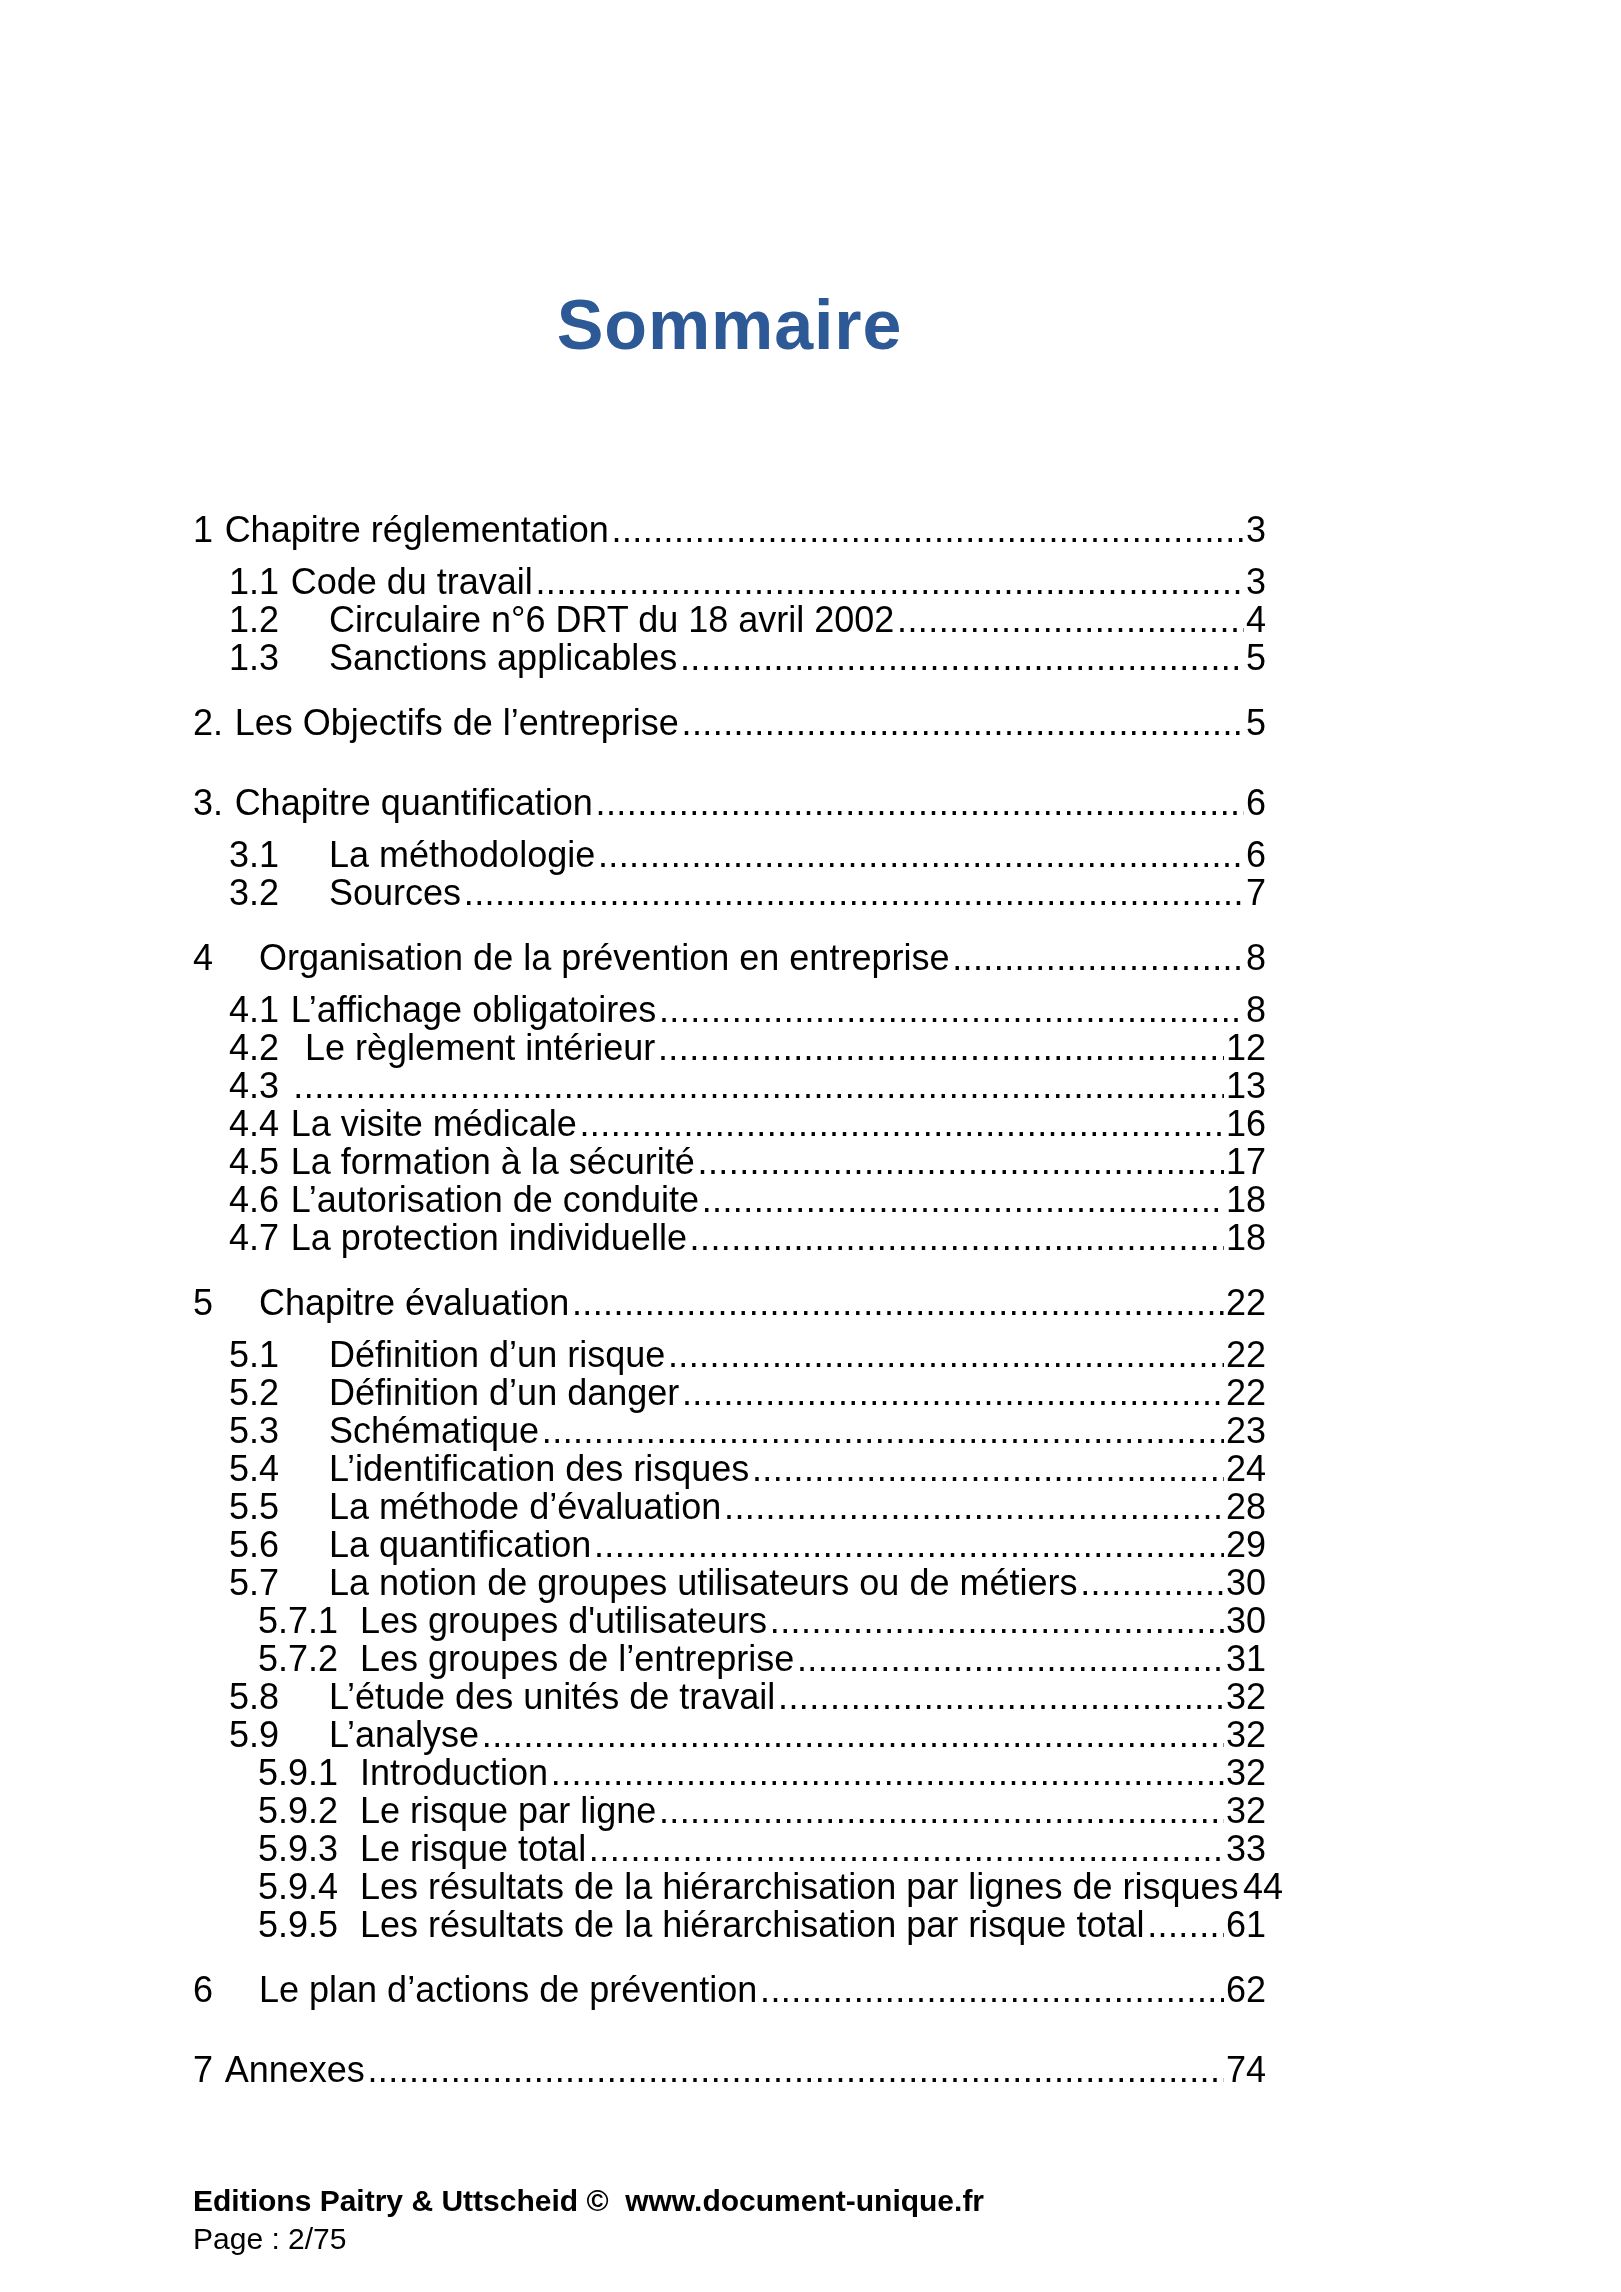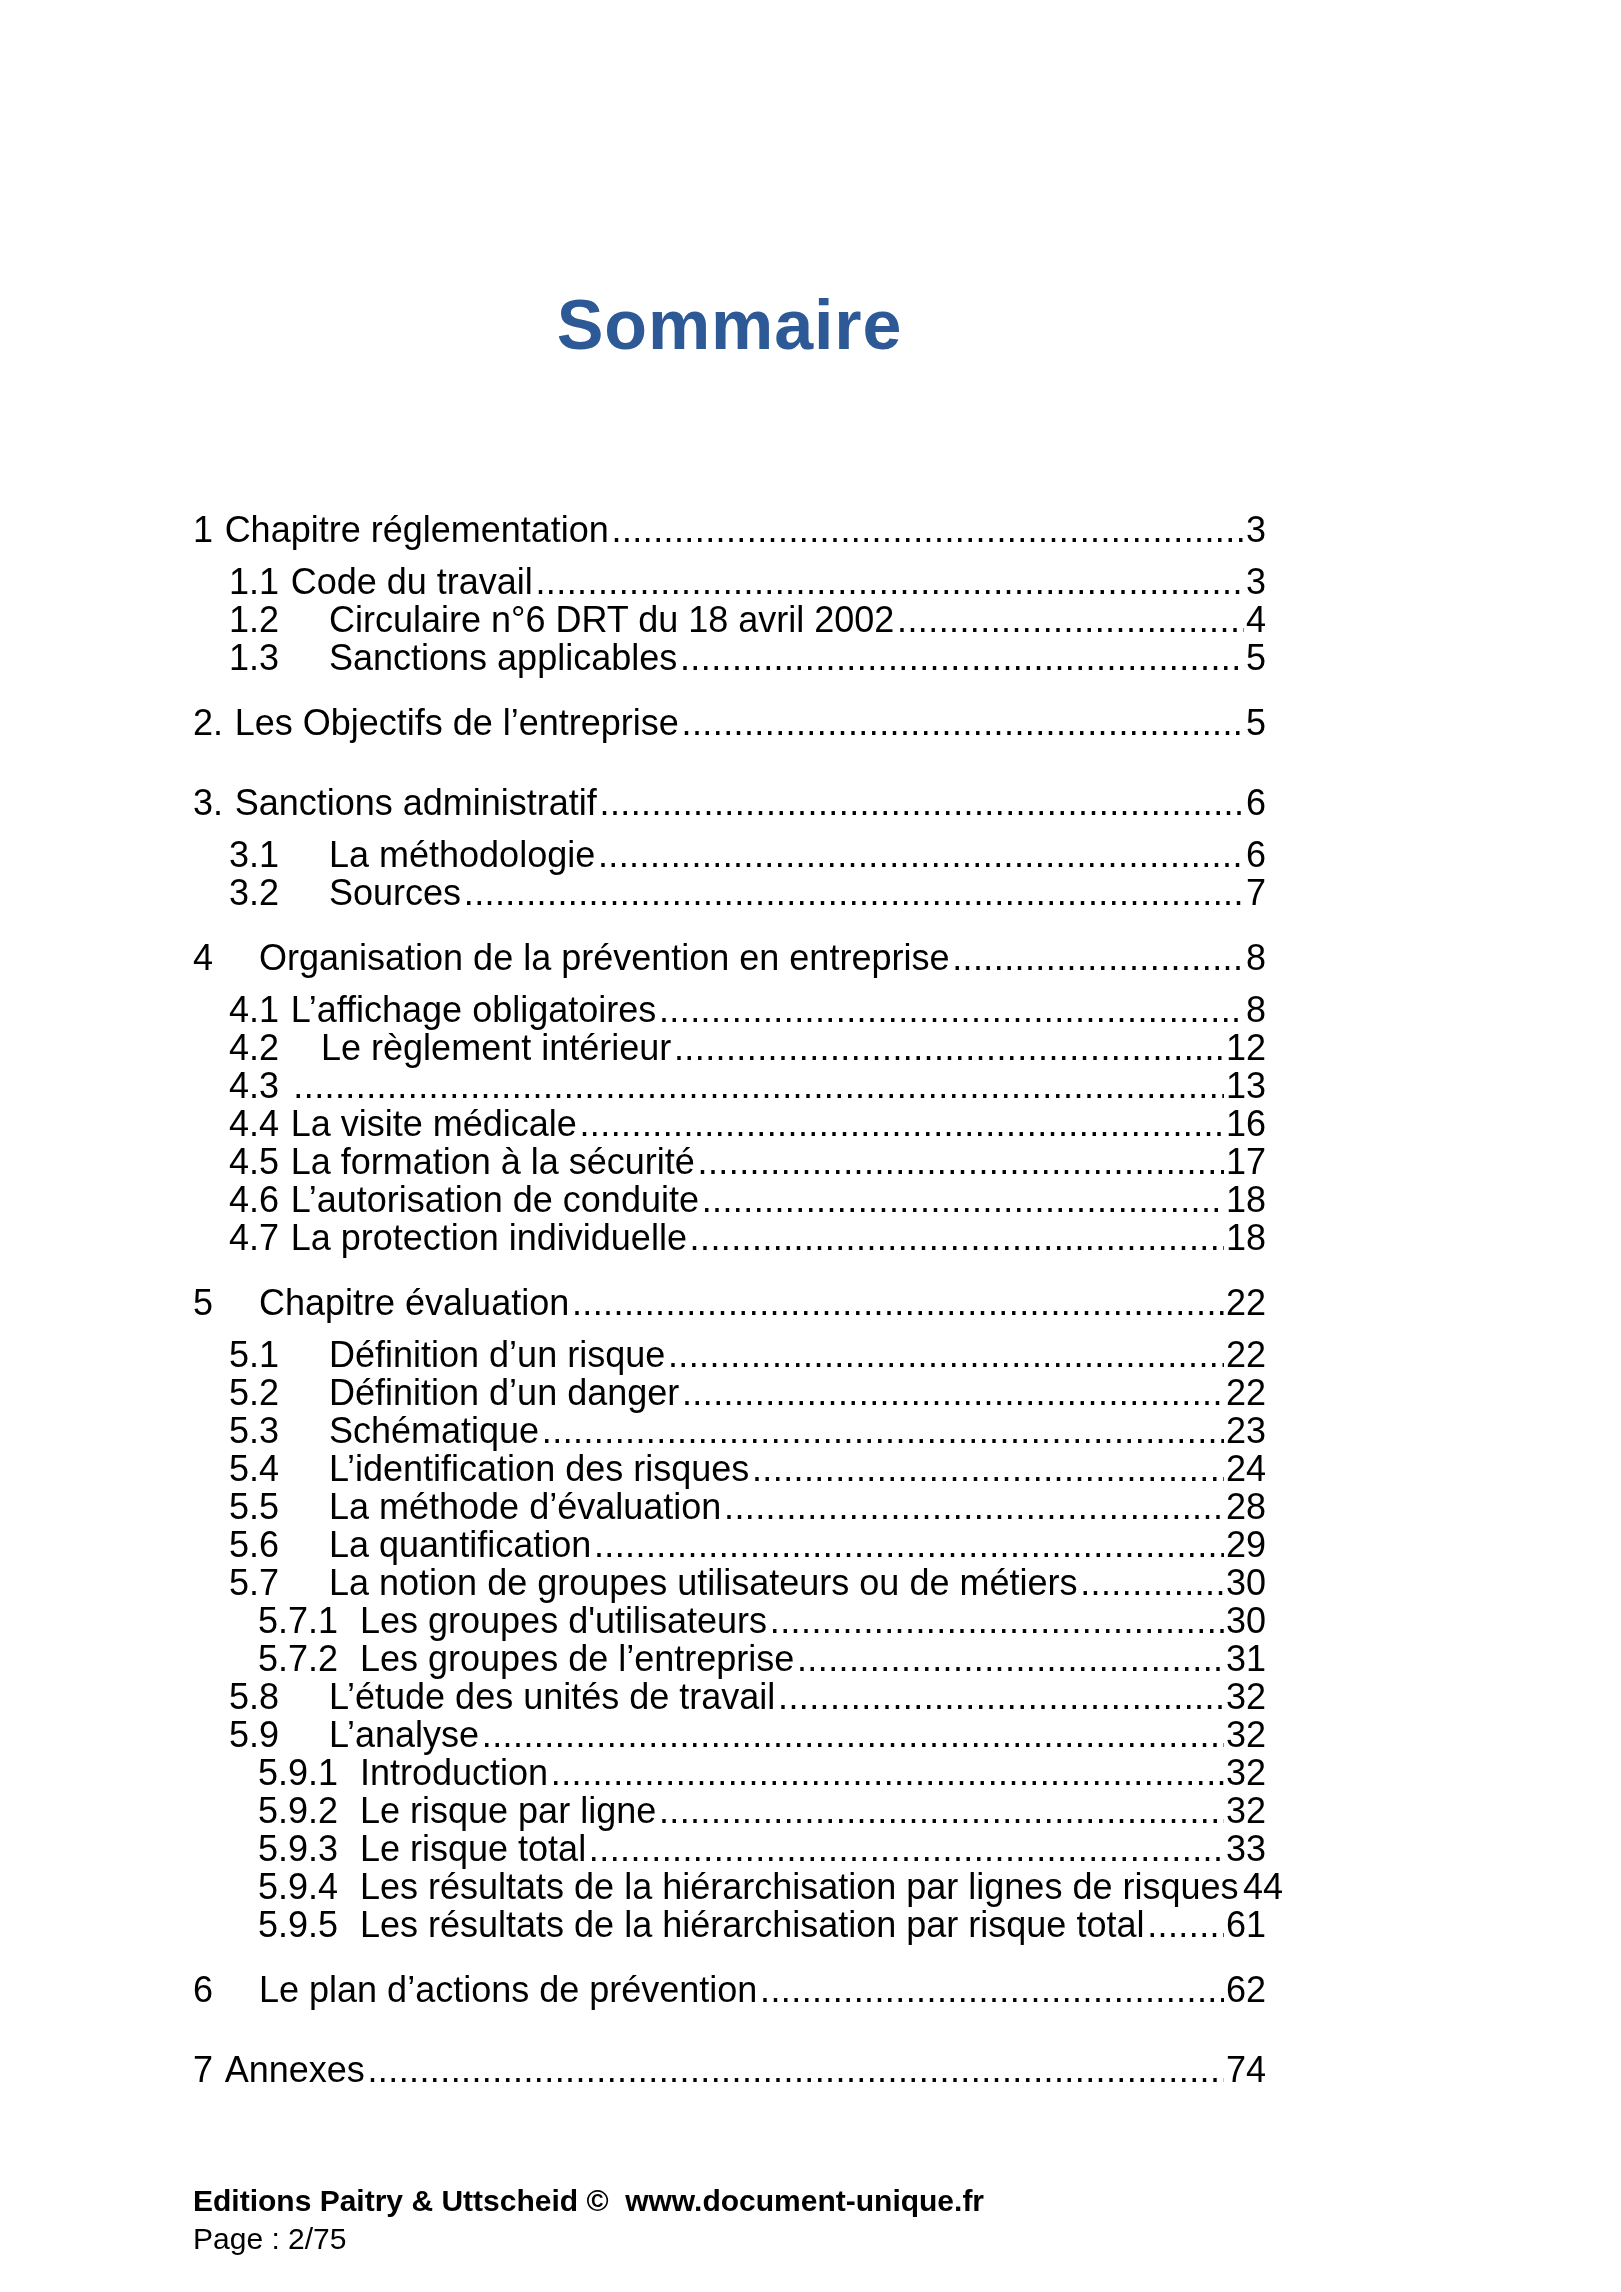--- a/index.html
+++ b/index.html
@@ -28,21 +28,21 @@
     align-items: baseline;
     font-size: 36px;
     line-height: 38px;
     white-space: pre;
   }
   .entry.l1 { margin-top: 27px; margin-bottom: 14.3px; }
   .entry.l2 { padding-left: 36px; }
   .entry.l3 { padding-left: 65px; }
   .num { flex: 0 0 auto; }
   .num.space  { margin-right: 11.6px; }
-  .num.space2 { margin-right: 42px; }
+  .num.space2 { margin-right: 26px; }
   .num.tab1 { min-width: 66px; }
   .num.tab2 { min-width: 100px; }
   .num.tab3 { min-width: 102px; }
   .etitle { flex: 0 1 auto; }
   .leader {
     flex: 1 1 0;
     overflow: hidden;
     white-space: nowrap;
     letter-spacing: 0.4px;
     padding-left: 2.7px;
@@ -106,21 +106,21 @@
 
     <div class="entry l1">
       <span class="num space">2.</span>
       <span class="etitle">Les Objectifs de l’entreprise</span>
       <span class="leader"></span>
       <span class="pagenum">5</span>
     </div>
 
     <div class="entry l1">
       <span class="num space">3.</span>
-      <span class="etitle">Sanctions administratif</span>
+      <span class="etitle">Chapitre quantification</span>
       <span class="leader"></span>
       <span class="pagenum">6</span>
     </div>
 
     <div class="entry l2">
       <span class="num tab2">3.1</span>
       <span class="etitle">La méthodologie</span>
       <span class="leader"></span>
       <span class="pagenum">6</span>
     </div>

